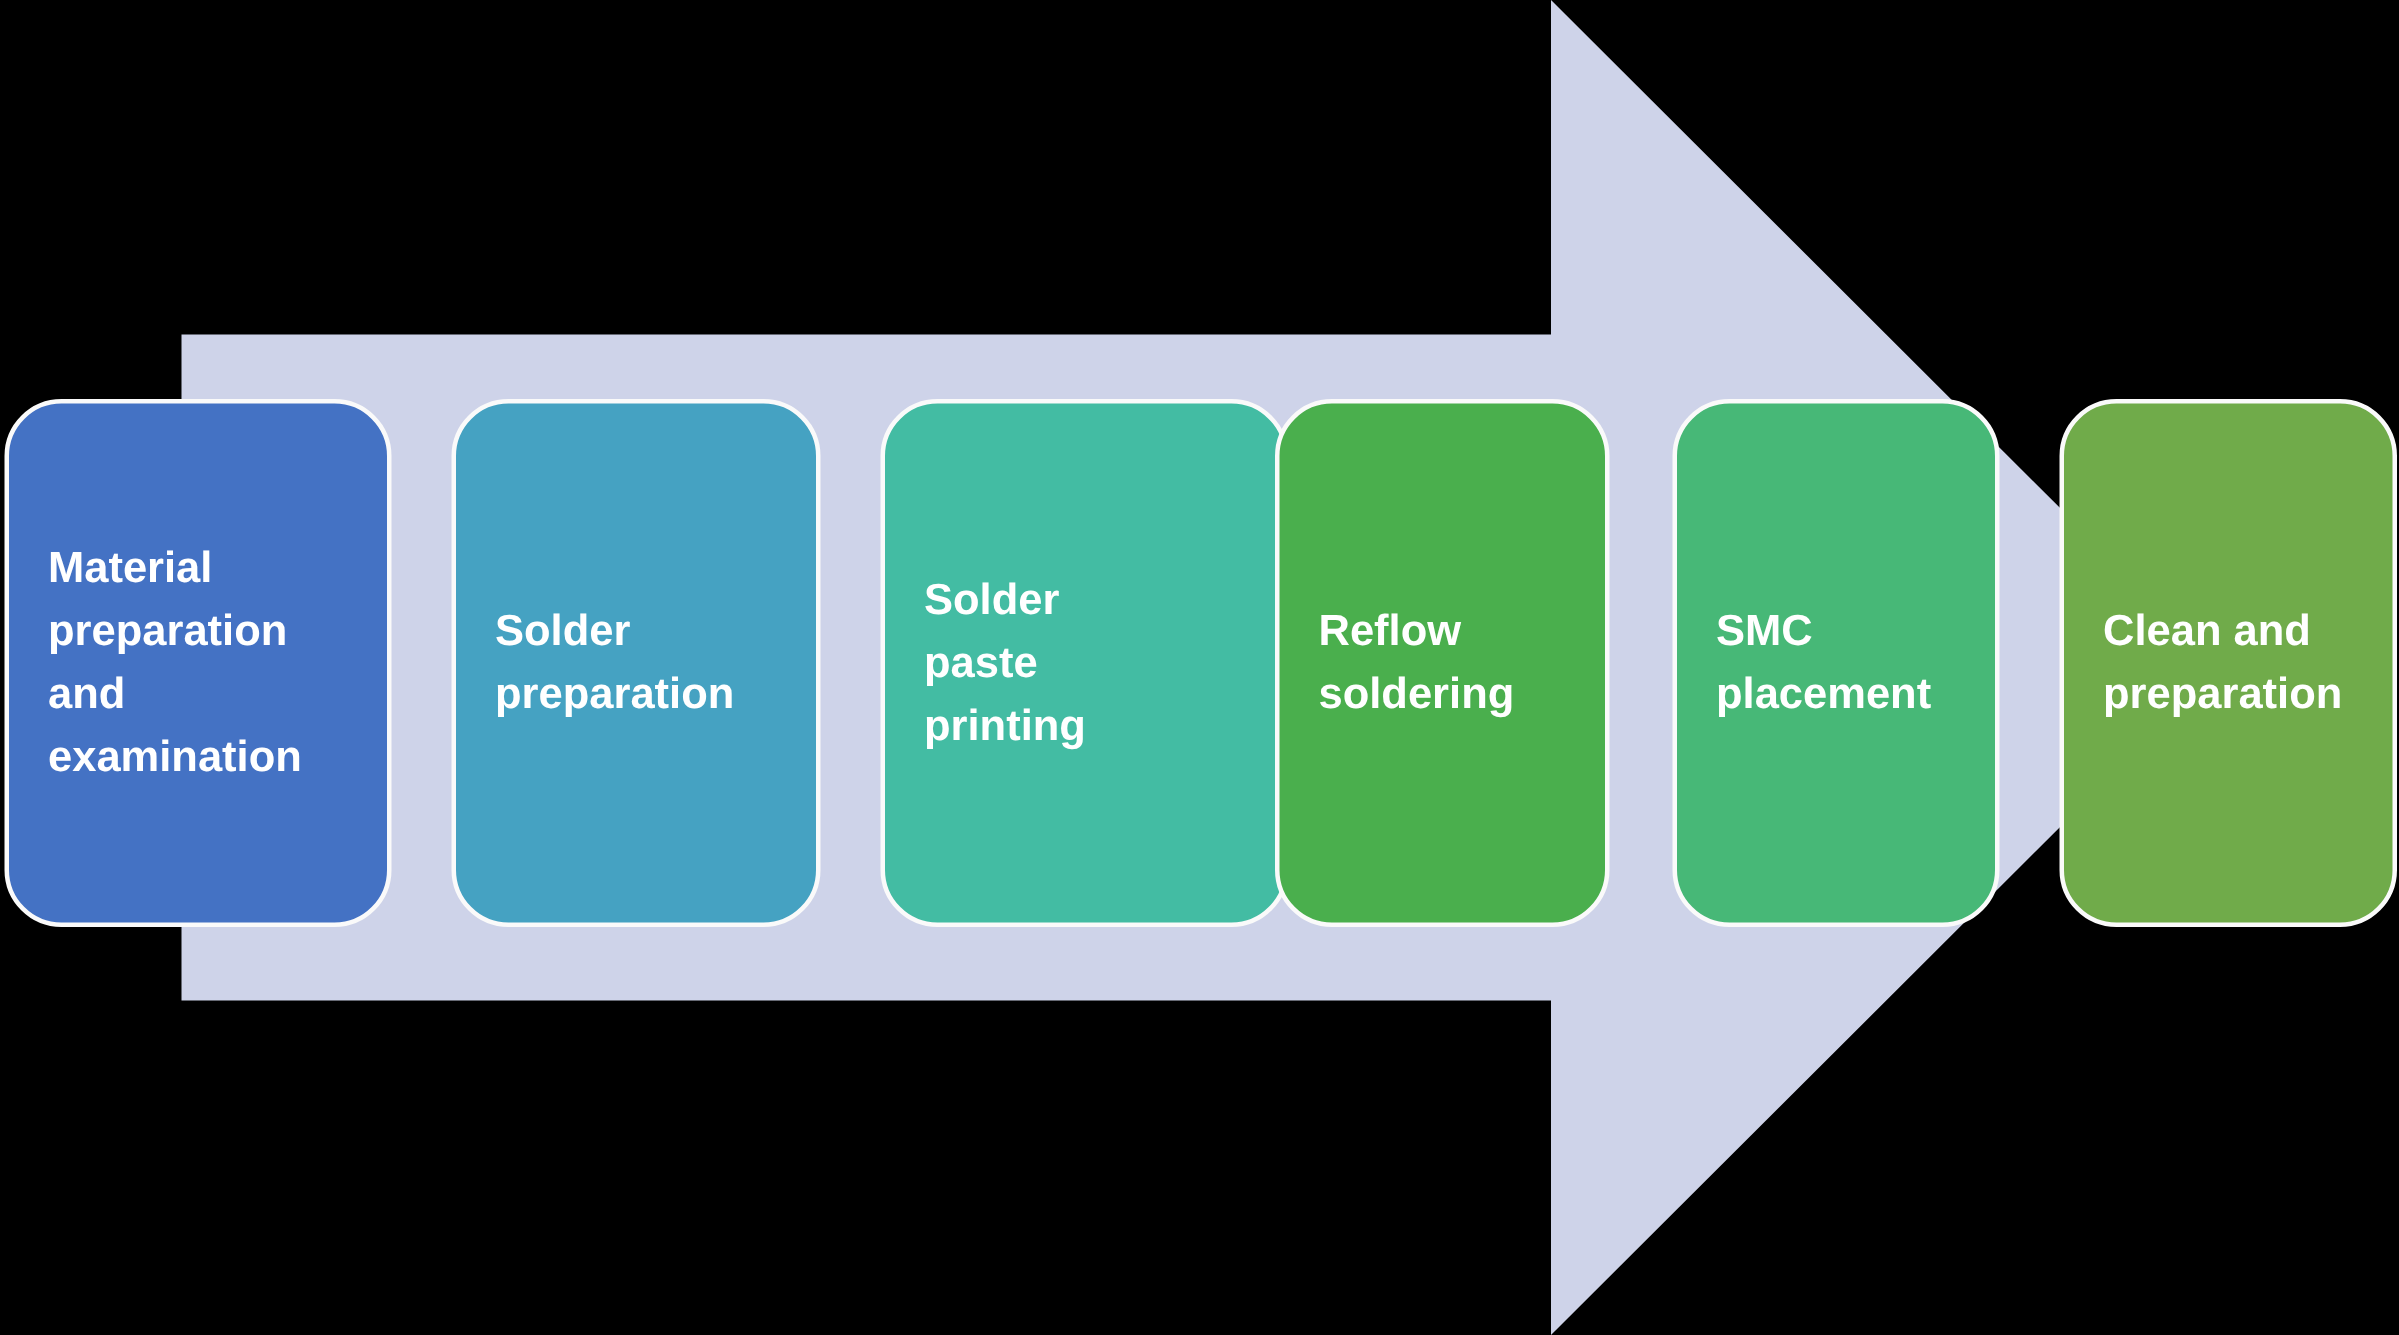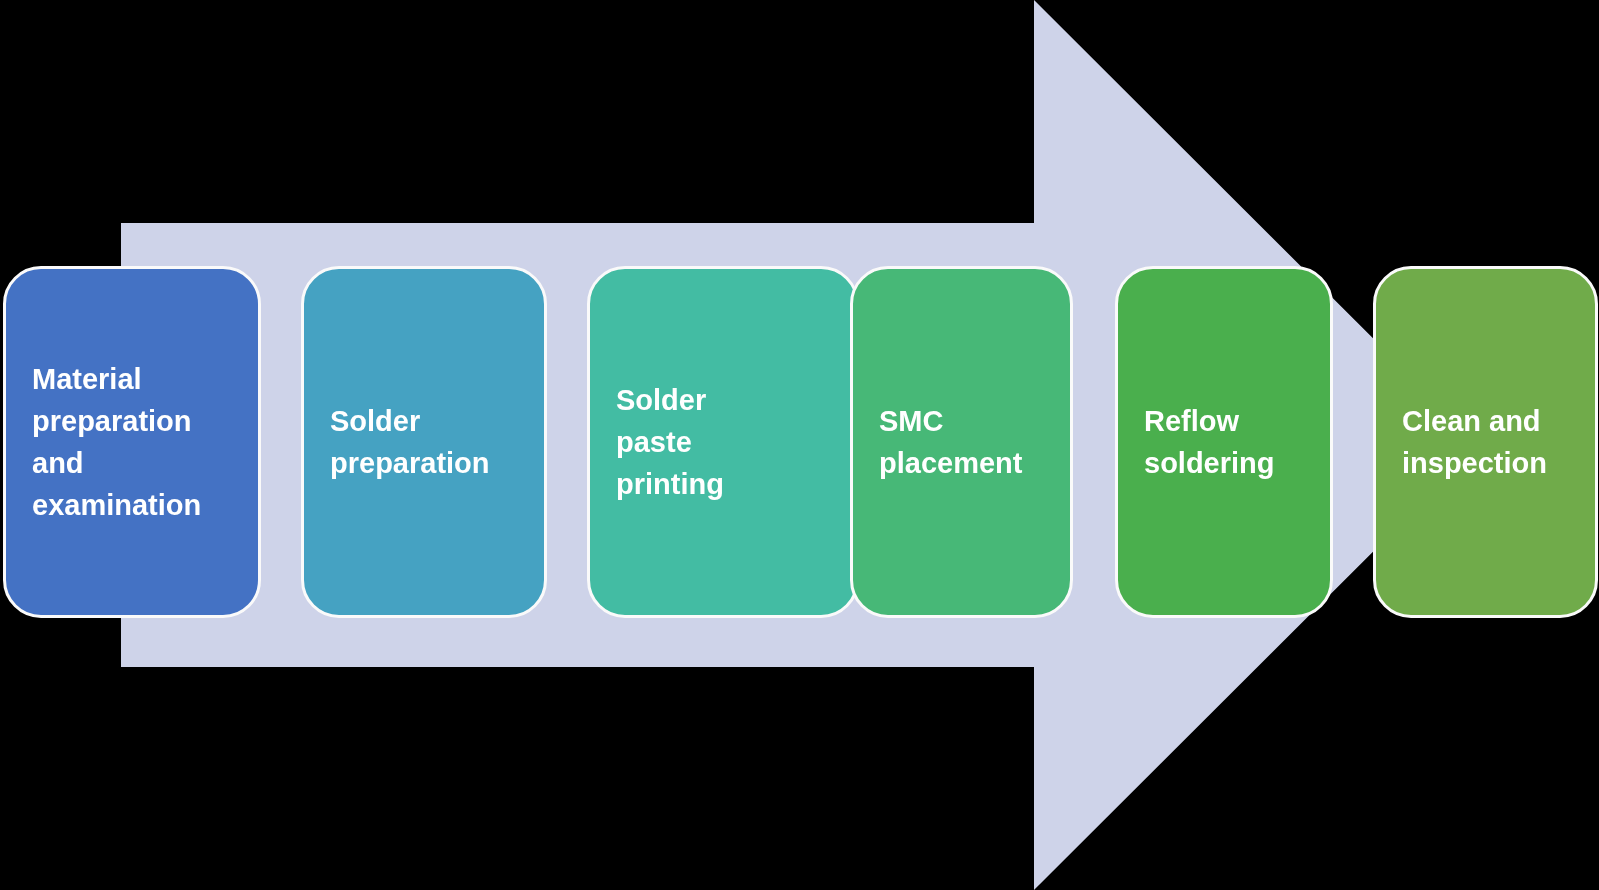--- a/index.html
+++ b/index.html
@@ -73,28 +73,28 @@
     <div class="step-label">Solder
 preparation</div>
   </div>
 
   <div class="step-box" style="background-color: rgb(67, 188, 163);">
     <div class="step-label">Solder
 paste
 printing</div>
   </div>
 
+  <div class="step-box" style="background-color: rgb(74, 175, 77);">
+    <div class="step-label">Reflow
+soldering</div>
+  </div>
+
   <div class="step-box" style="background-color: rgb(71, 184, 119);">
     <div class="step-label">SMC
 placement</div>
   </div>
 
-  <div class="step-box" style="background-color: rgb(74, 175, 77);">
-    <div class="step-label">Reflow
-soldering</div>
-  </div>
-
   <div class="step-box" style="background-color: rgb(112, 171, 74);">
     <div class="step-label">Clean and
-inspection</div>
+preparation</div>
   </div>
 
 </div>
 
 </body></html>

